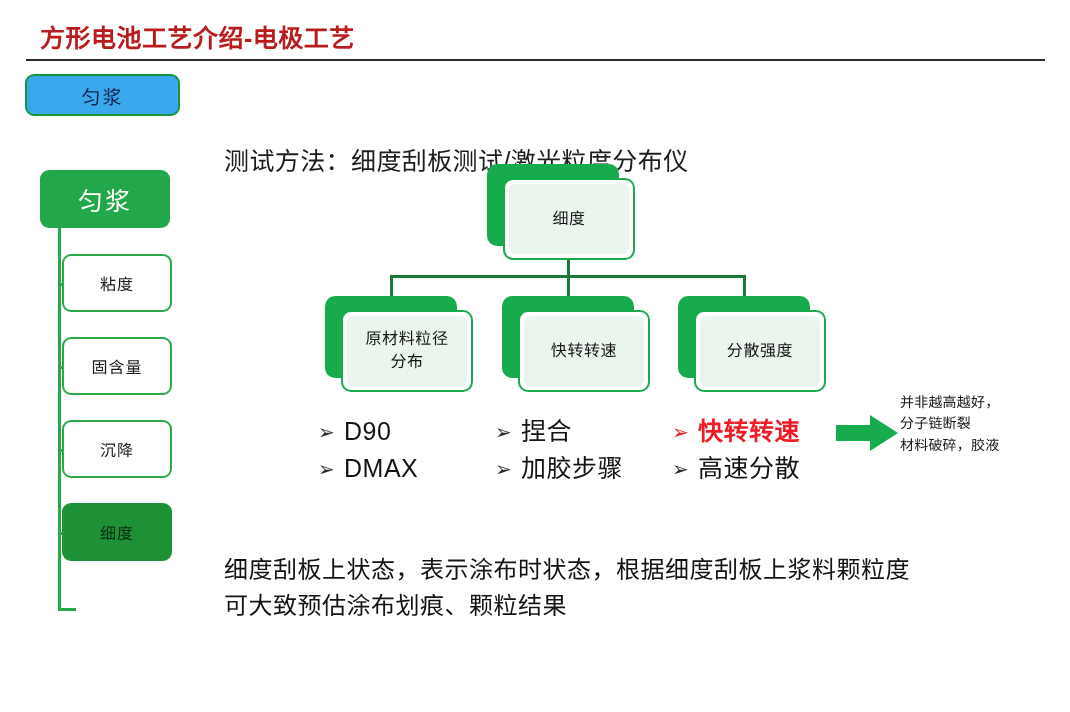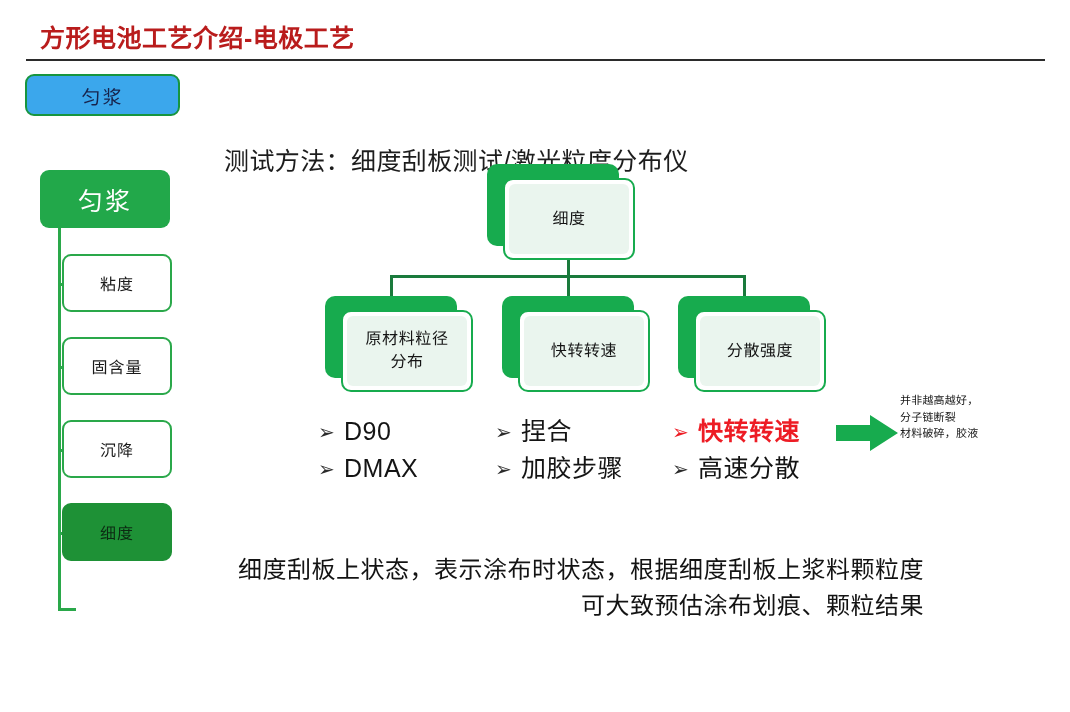--- a/index.html
+++ b/index.html
@@ -230,37 +230,36 @@
     width: 62px;
     height: 36px;
   }
 
   
   .side-note {
     position: absolute;
     left: 900px;
     top: 392px;
     width: 168px;
-    font-size: 11px;
+    font-size: 14px;
     line-height: 1.52;
     color: #161616;
     letter-spacing: 0.2px;
   }
 
   
   .bottom-note {
     position: absolute;
     left: 224px;
     top: 552px;
     width: 700px;
     font-size: 24px;
     line-height: 1.52;
     color: #131313;
     letter-spacing: 0.5px;
-    text-align: right;
   }
 </style>
 </head>
 <body>
 
 <div class="slide-title">方形电池工艺介绍-电极工艺</div>
 <div class="title-rule"></div>
 
 <div class="section-tab">
   <span>匀浆</span>

